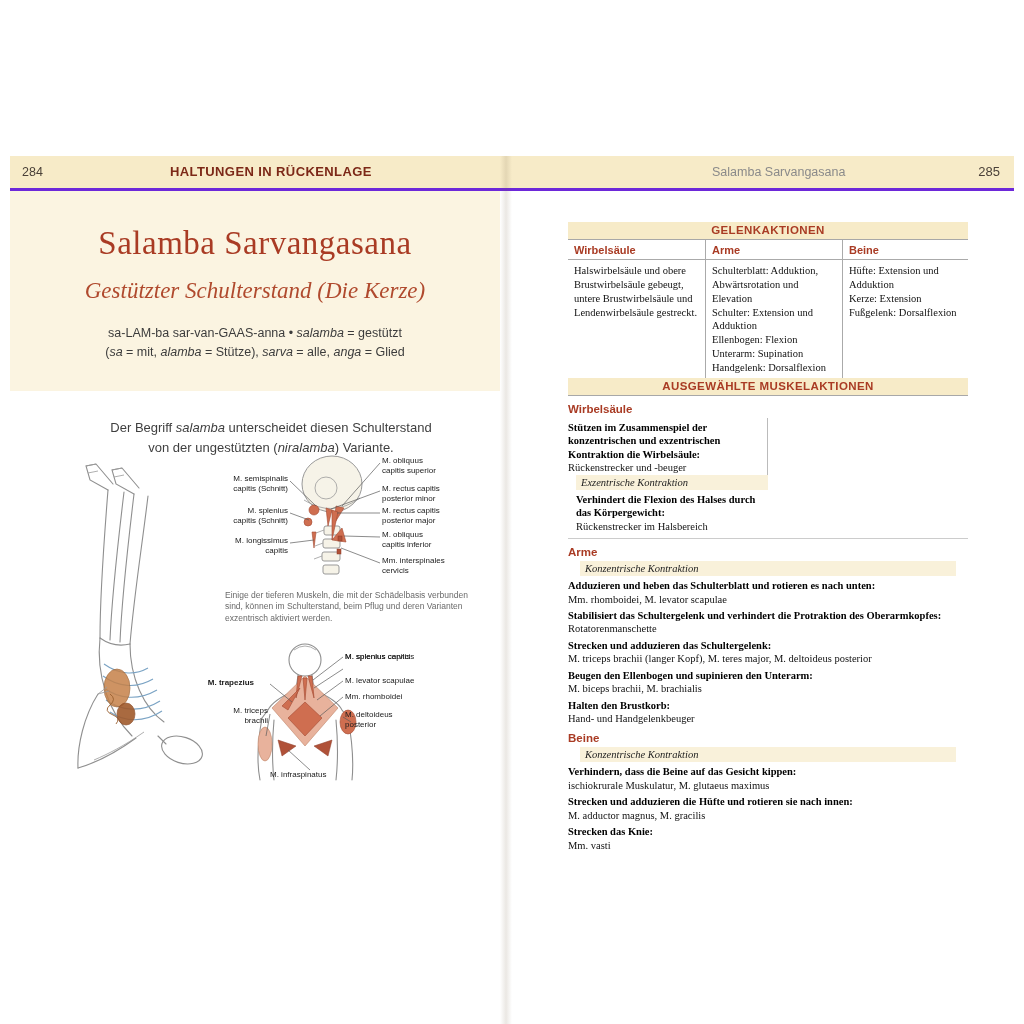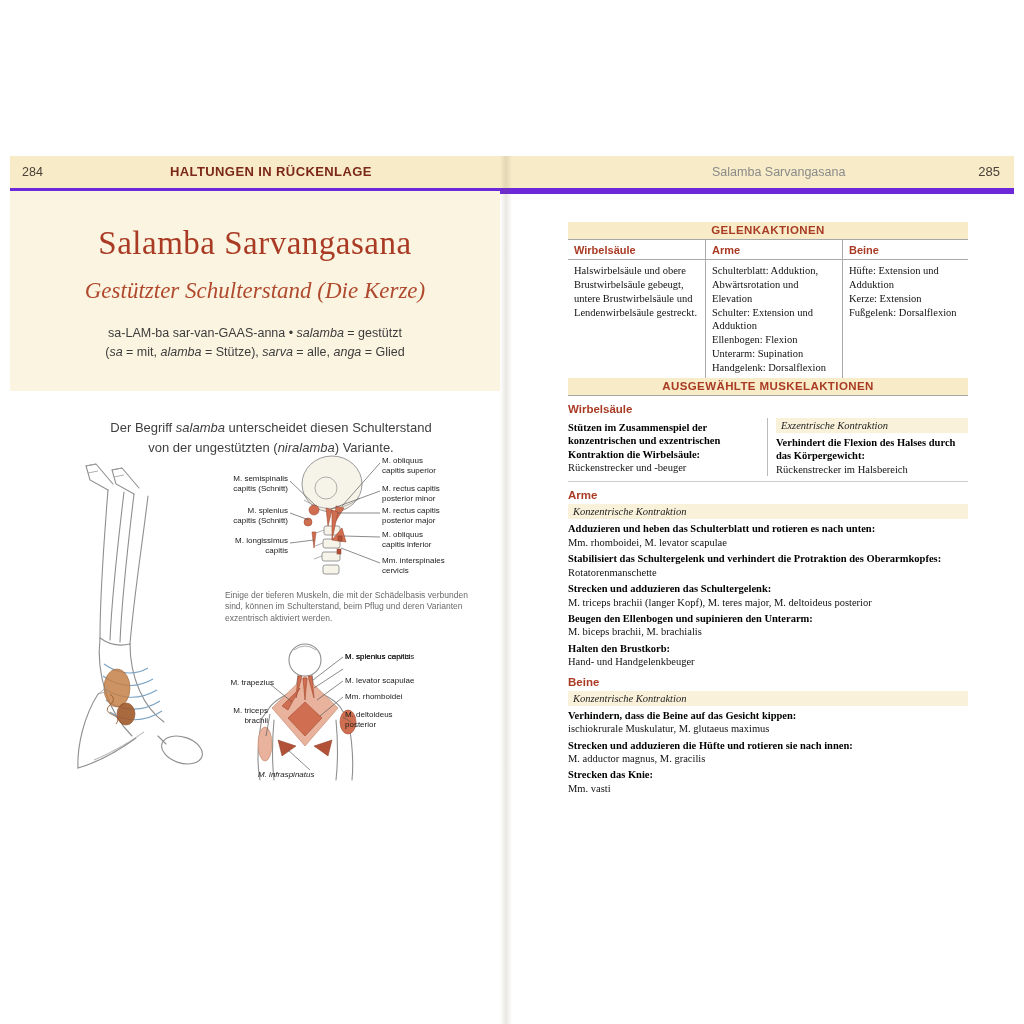--- a/index.html
+++ b/index.html
@@ -1,21 +1,21 @@
 <!DOCTYPE html>
 <html><head>
 <meta charset="utf-8">
 <style>
   html,body{margin:0;padding:0;background:#ffffff;}
   .canvas{position:relative;width:1024px;height:1024px;background:#ffffff;overflow:hidden;
           font-family:"Liberation Sans",sans-serif;color:#222;}
 
   
   .band{position:absolute;left:10px;top:156px;width:1004px;height:32px;
-        background:#f7ebc8;border-bottom:6px solid #6d28d9;}
+        background:#f7ebc8;border-bottom:3px solid #6d28d9;}
   .band span{position:absolute;top:0;line-height:32px;}
   .pnum-left{left:12px;font-size:12.5px;color:#4a4038;}
   .run-left{left:160px;font-size:13px;font-weight:bold;color:#7c2817;letter-spacing:.4px;}
   .run-right{left:702px;font-size:12.5px;color:#8a8a8a;}
   .pnum-right{right:14px;font-size:13px;color:#4a4038;}
   .gutter{position:absolute;left:500px;top:156px;width:12px;height:868px;
           background:linear-gradient(90deg,rgba(110,90,60,0) 0%,rgba(110,90,60,.14) 50%,rgba(110,90,60,0) 100%);}
 
   
   .title-box{position:absolute;left:10px;top:191px;width:490px;height:200px;background:#fbf4e1;text-align:center;}
@@ -38,28 +38,28 @@
   .skl0{left:178px;top:26px;width:90px;}
   .skl1{left:178px;top:58px;width:90px;}
   .skl2{left:178px;top:88px;width:90px;}
   .skr0{left:362px;top:8px;width:95px;}
   .skr1{left:362px;top:36px;width:95px;}
   .skr2{left:362px;top:58px;width:95px;}
   .skr3{left:362px;top:82px;width:95px;}
   .skr4{left:362px;top:108px;width:95px;}
   .fig-caption{position:absolute;left:205px;top:142px;width:252px;
                font-size:8.5px;line-height:1.35;color:#6a6a6a;}
-  .shl0{left:164px;top:230px;width:90px;}
+  .shl0{left:144px;top:230px;width:90px;font-weight:bold;}
   .shl1{left:168px;top:258px;width:80px;}
   .shr0{left:325px;top:204px;width:100px;}
   .shr1{left:325px;top:204px;width:100px;}
   .shr2{left:325px;top:228px;width:100px;}
   .shr3{left:325px;top:244px;width:100px;}
   .shr4{left:325px;top:262px;width:100px;}
-  .shb {left:238px;top:322px;width:100px;font-style:italic;}
+  .shb {left:250px;top:322px;width:100px;}
 
   
   .outline{stroke:#8f8f8f;stroke-width:1.1;fill:none;stroke-linecap:round;}
   .thin{stroke:#9a9a9a;stroke-width:.8;fill:none;}
   .ribs path{stroke:#7aa3c4;stroke-width:1.1;fill:none;}
   .organ1{fill:#c68148;stroke:#9a5f2e;stroke-width:.7;opacity:.85;}
   .organ2{fill:#a05a2c;stroke:#8a4b26;stroke-width:.7;opacity:.9;}
   .gut{stroke:#9a5f2e;stroke-width:.9;fill:none;}
   .bone{stroke:#999;stroke-width:1;fill:#f6f3e8;}
   .musc{fill:#cf6e50;stroke:#a34a33;stroke-width:.6;}
@@ -75,27 +75,27 @@
   .col{box-sizing:border-box;}
   .col.c1{width:137px;}
   .col.c2{width:137px;border-left:1px solid #aaa;}
   .col.c3{width:126px;border-left:1px solid #aaa;}
   .colhead{color:#a93b24;font-weight:bold;font-size:11px;padding:4px 6px 3px;border-bottom:1px solid #aaa;}
   .colbody{font-family:"Liberation Serif",serif;font-size:10.5px;line-height:1.32;color:#111;padding:4px 6px 7px;}
 
   
   .ma-table{position:absolute;left:568px;top:378px;width:400px;}
   .sechead{color:#a93b24;font-weight:bold;font-size:11.5px;margin:7px 0 3px;}
-  .twocol{display:flex;border-bottom:1px solid #ccc;padding-bottom:5px;}
+  .twocol{display:flex;border-bottom:1px solid #ccc;padding-bottom:5px;flex-direction:column;}
   .tcol{box-sizing:border-box;width:50%;}
   .tcol.lt{padding-right:8px;border-right:1px solid #bbb;}
   .tcol.rt{padding-left:8px;}
   .mode{background:#f9f1da;font-family:"Liberation Serif",serif;font-style:italic;
         font-size:10.5px;padding:2px 5px;color:#222;}
-  .mode.full{margin:1px 0 3px;}
+  .mode.full{margin:1px 12px 3px;}
   .act{font-family:"Liberation Serif",serif;font-weight:bold;font-size:10.5px;line-height:1.28;margin:3px 0 0;color:#000;}
   .mus{font-family:"Liberation Serif",serif;font-size:10.5px;line-height:1.28;margin:0;color:#111;}
 </style>
 </head>
 <body>
 
 <div class="canvas">
 
   <div class="band">
     <span class="pnum-left">284</span>

